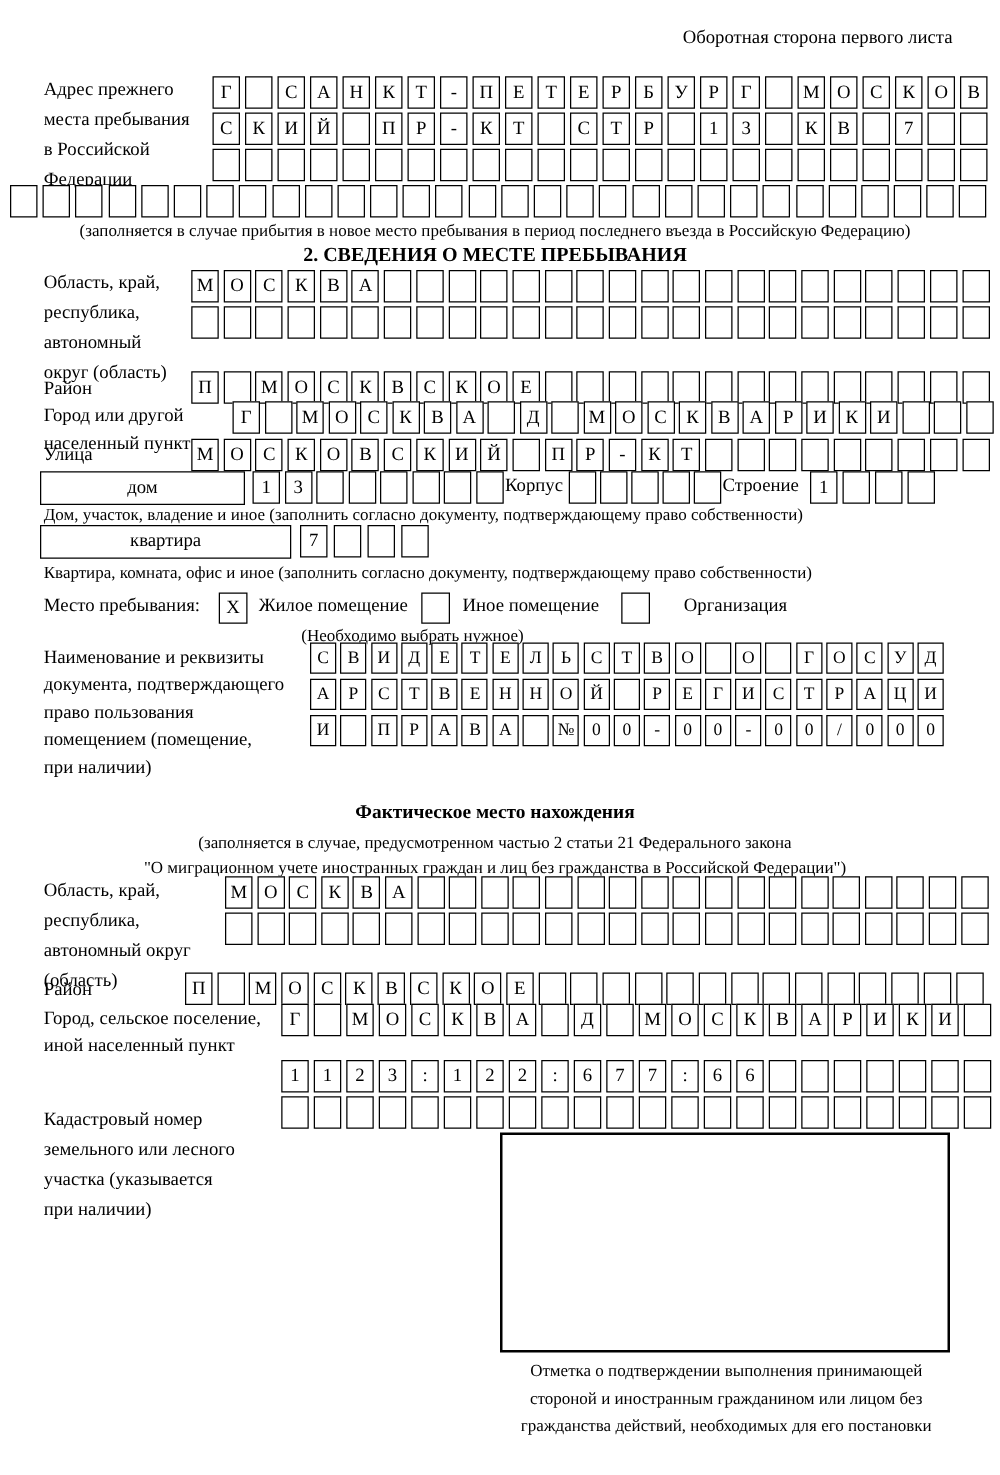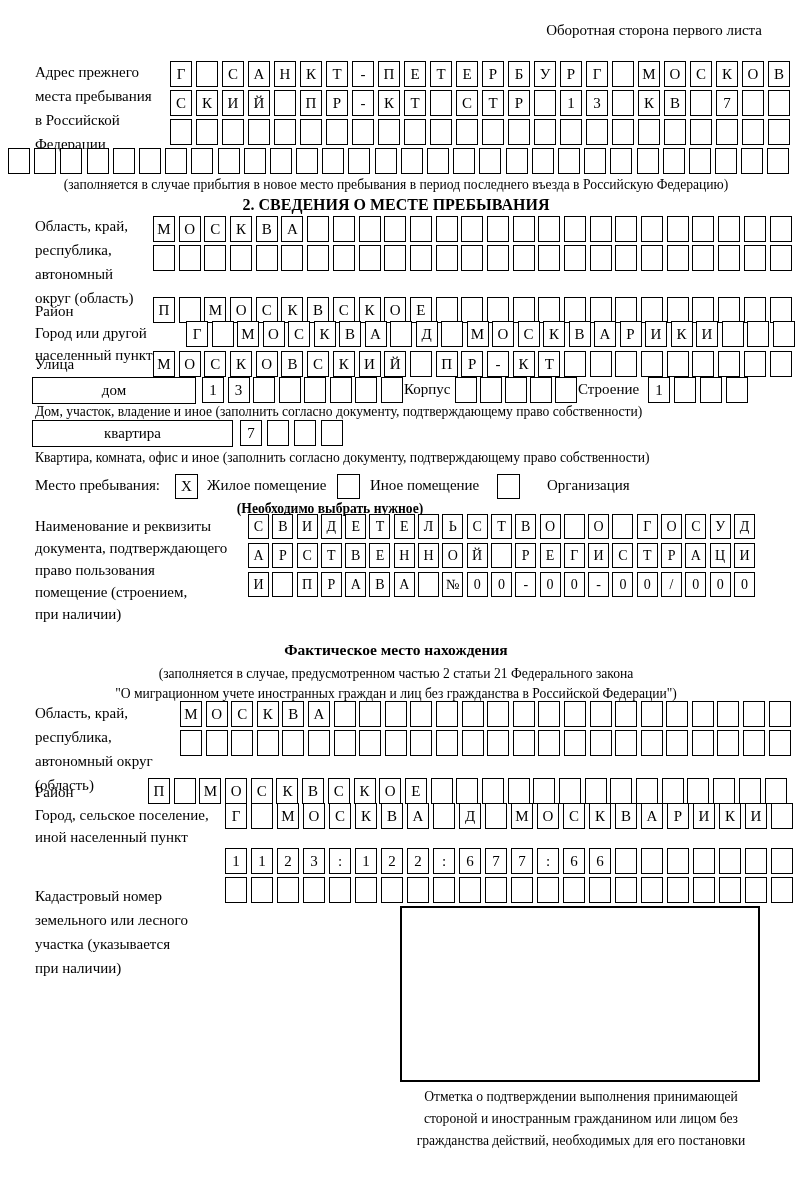--- a/index.html
+++ b/index.html
@@ -351,27 +351,27 @@
   </div>
 <div class="abs cap" style="left:35px;top:450px;">Квартира, комната, офис и иное (заполнить согласно документу, подтверждающему право собственности)</div>
 
 <div class="abs inline-lbl" style="left:35px;top:477px;">Место пребывания:</div>
 <div class="abs cb" style="left:175px;top:474px;">X</div>
 <div class="abs inline-lbl" style="left:207px;top:477px;">Жилое помещение</div>
 <div class="abs cb" style="left:337px;top:474px;"></div>
 <div class="abs inline-lbl" style="left:370px;top:477px;">Иное помещение</div>
 <div class="abs cb" style="left:497px;top:474px;"></div>
 <div class="abs inline-lbl" style="left:547px;top:477px;">Организация</div>
-<div class="abs cap" style="left:180px;top:501px;width:300px;text-align:center;font-weight:bold;">(Необходимо выбрать нужное)</div>
+<div class="abs cap" style="left:180px;top:501px;width:300px;text-align:center;">(Необходимо выбрать нужное)</div>
 
 <div class="abs lbl lbl22" style="left:35px;top:515px;">
   <div>Наименование и реквизиты</div>
   <div>документа, подтверждающего</div>
   <div>право пользования</div>
-  <div>помещение (строением,</div>
+  <div>помещением (помещение,</div>
   <div>при наличии)</div>
 </div>
 <div class="abs row g33 c21" style="left:248px;top:514px;">
     <span class="cell">С</span>
     <span class="cell">В</span>
     <span class="cell">И</span>
     <span class="cell">Д</span>
     <span class="cell">Е</span>
     <span class="cell">Т</span>
     <span class="cell">Е</span>

